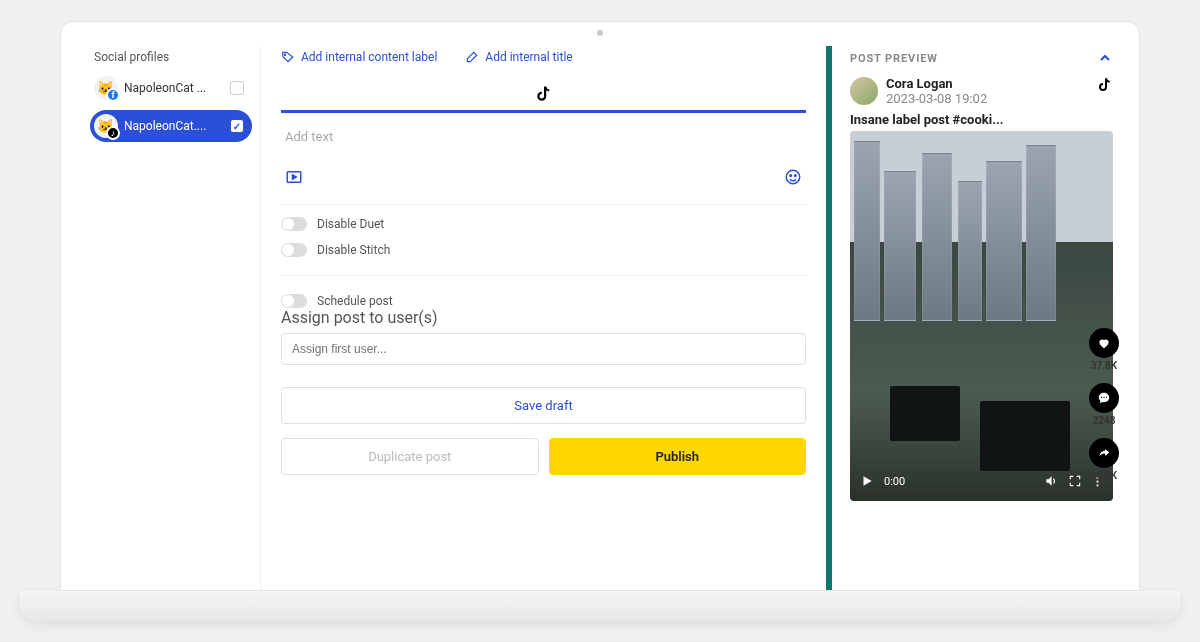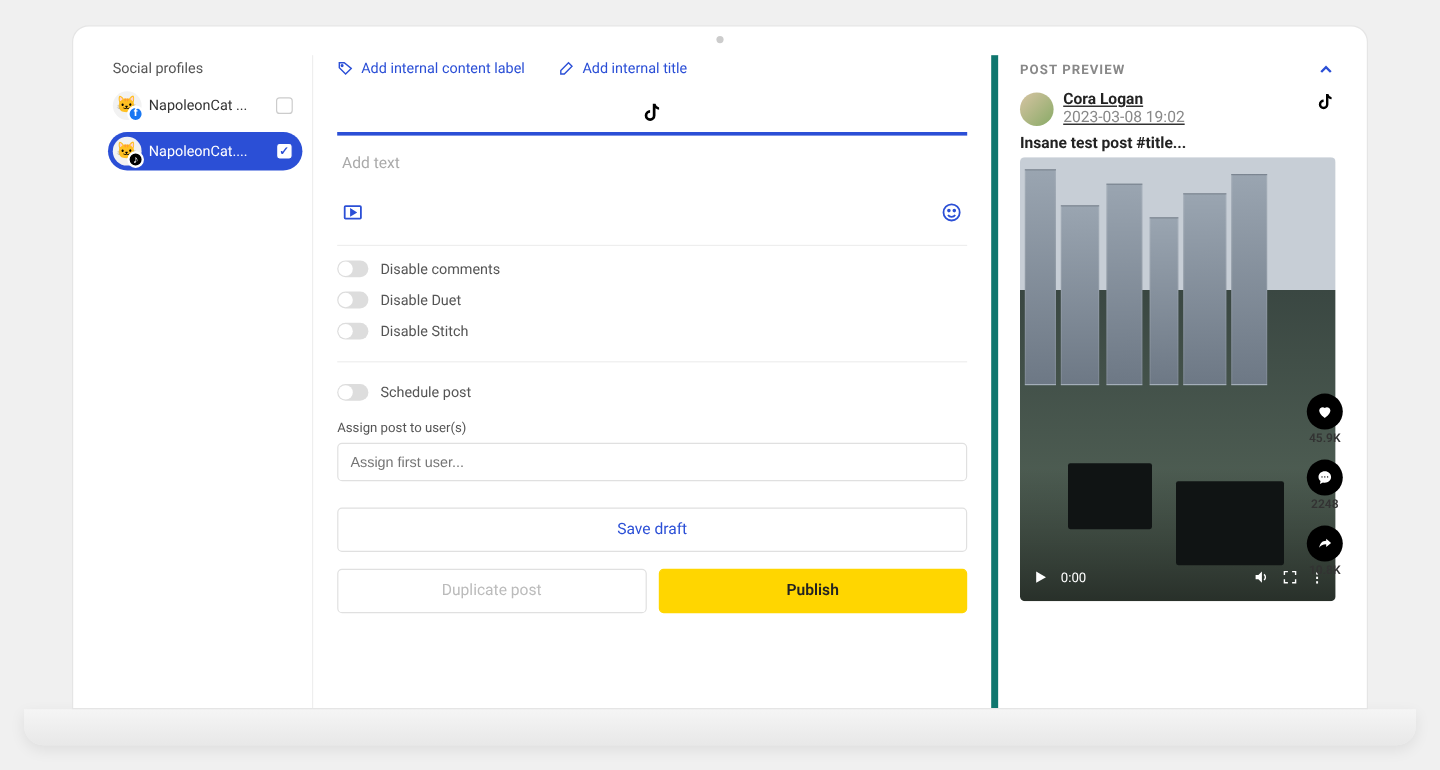--- a/index.html
+++ b/index.html
@@ -147,21 +147,21 @@
     display:flex; align-items:center; gap:10px;
     font-size:12px; color:#555; margin-top:12px;
   }
   .toggle {
     width:26px;height:14px;border-radius:8px;background:#ddd;position:relative;flex-shrink:0;
   }
   .toggle::after{
     content:'';position:absolute;left:1px;top:1px;width:12px;height:12px;border-radius:50%;background:#fff;
   }
   .section-sep { border-top:1px solid #eee; margin-top:18px; padding-top:6px; }
-  .assign-label{font-size:11px;color:#555;margin-top:16px;}
+  .assign-label{font-size:16px;color:#555;margin-top:0;}
   .assign-input{
     width:100%;border:1px solid #e0e0e0;border-radius:4px;padding:8px 10px;
     font-size:12px;color:#888;margin-top:6px;
   }
   .btn-row { display:flex; gap:10px; margin-top:14px;border-radius:18px; }
   .btn {
     flex:1; padding:10px 0; font-size:13px; border-radius:4px; text-align:center;
     border:1px solid #e0e0e0; cursor:pointer;
   }
   .btn-draft { width:100%; color:#2b4fd6; background:#fff; }
@@ -217,21 +217,21 @@
   }
   .eng{
     display:flex;flex-direction:column;align-items:center;gap:2px;margin-bottom:6px;
   }
   .eng-ico{
     width:30px;height:30px;border-radius:50%;background:#000;color:#fff;
     display:flex;align-items:center;justify-content:center;font-size:14px;
   }
   .eng-ico.share{background:#000;}
   .eng-cnt{font-size:10px;font-weight:600;color:#333;}
-  .prev-row-top{display:flex;justify-content:space-between;align-items:flex-start;text-decoration:underline;}
+  .prev-row-top{display:flex;justify-content:space-between;align-items:flex-start;}
   svg{display:block;}
 </style>
 </head>
 <body>
 
 <div class="laptop">
   <div class="laptop-bottom"></div>
   <div class="screen">
     <div class="camera"></div>
     <div class="app">
@@ -297,24 +297,20 @@
                 <circle cx="12" cy="12" r="9"></circle>
                 <circle cx="9" cy="10" r="1" fill="#2b4fd6"></circle>
                 <circle cx="15" cy="10" r="1" fill="#2b4fd6"></circle>
                 <path d="M8 15c1 1.5 2.5 2 4 2s3-.5 4-2"></path>
               </svg>
           </span>
         </div>
 
         <div class="toggle-row">
           <span class="toggle"></span>
-          <span>Disable comments</span>
-        </div>
-        <div class="toggle-row">
-          <span class="toggle"></span>
           <span>Disable Duet</span>
         </div>
         <div class="toggle-row">
           <span class="toggle"></span>
           <span>Disable Stitch</span>
         </div>
 
         <div class="section-sep"></div>
 
         <div class="toggle-row">
@@ -352,21 +348,21 @@
               <div class="prev-time">2023-03-08 19:02</div>
             </div>
           </div>
           <span>
             <svg width="16" height="18" viewBox="0 0 24 24">
                 <path fill="#000" d="M19 8.5a6 6 0 0 1-4-1.5V15a6 6 0 1 1-6-6v3a3 3 0 1 0 3 3V2h3a5 5 0 0 0 4 4v2.5z"></path>
               </svg>
           </span>
         </div>
 
-        <div class="prev-caption">Insane test post #title...</div>
+        <div class="prev-caption">Insane label post #cooki...</div>
 
         <div style="position:relative;">
           <div class="video-box">
             <div class="building b1"></div>
             <div class="building b2"></div>
             <div class="building b3"></div>
             <div class="building b4"></div>
             <div class="building b5"></div>
             <div class="building b6"></div>
             <div class="pool p1"></div>
@@ -395,21 +391,21 @@
             </div>
           </div>
 
           <div class="eng-col">
             <div class="eng">
               <div class="eng-ico">
                 <svg width="14" height="14" viewBox="0 0 24 24" fill="#fff">
                     <path d="M12 21s-8-5-8-11a5 5 0 0 1 8-3 5 5 0 0 1 8 3c0 6-8 11-8 11z"></path>
                   </svg>
               </div>
-              <span class="eng-cnt">45.9K</span>
+              <span class="eng-cnt">37.8K</span>
             </div>
             <div class="eng">
               <div class="eng-ico">
                 <svg width="14" height="14" viewBox="0 0 24 24" fill="#fff">
                     <path d="M12 3C7 3 3 6.5 3 11c0 2.3 1.1 4.3 2.9 5.7L5 21l4.4-2c.8.2 1.7.3 2.6.3 5 0 9-3.5 9-8S17 3 12 3z"></path>
                     <circle cx="8" cy="11" r="1" fill="#000"></circle>
                     <circle cx="12" cy="11" r="1" fill="#000"></circle>
                     <circle cx="16" cy="11" r="1" fill="#000"></circle>
                   </svg>
               </div>

